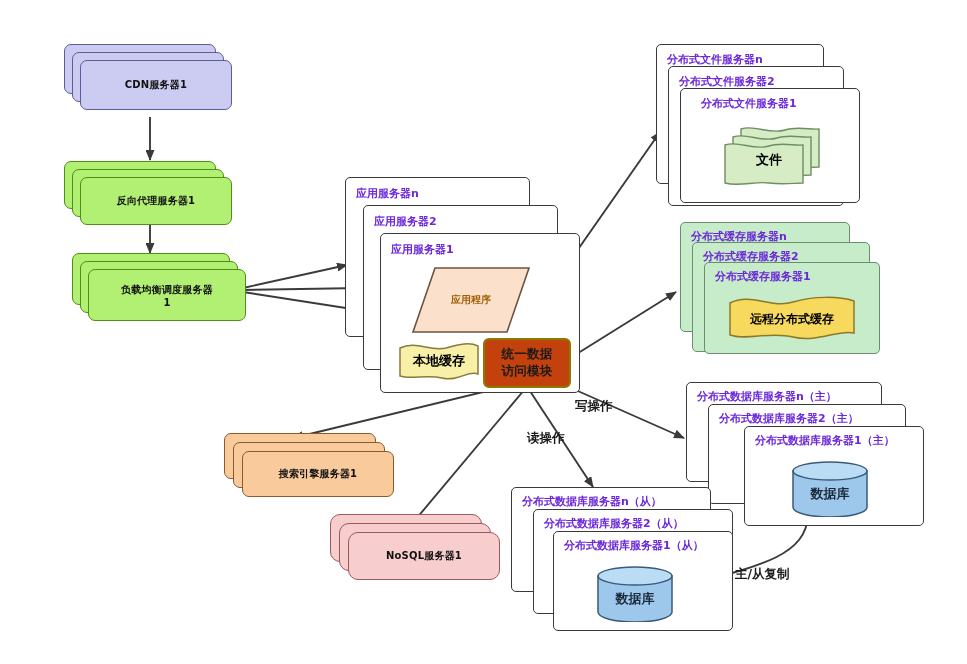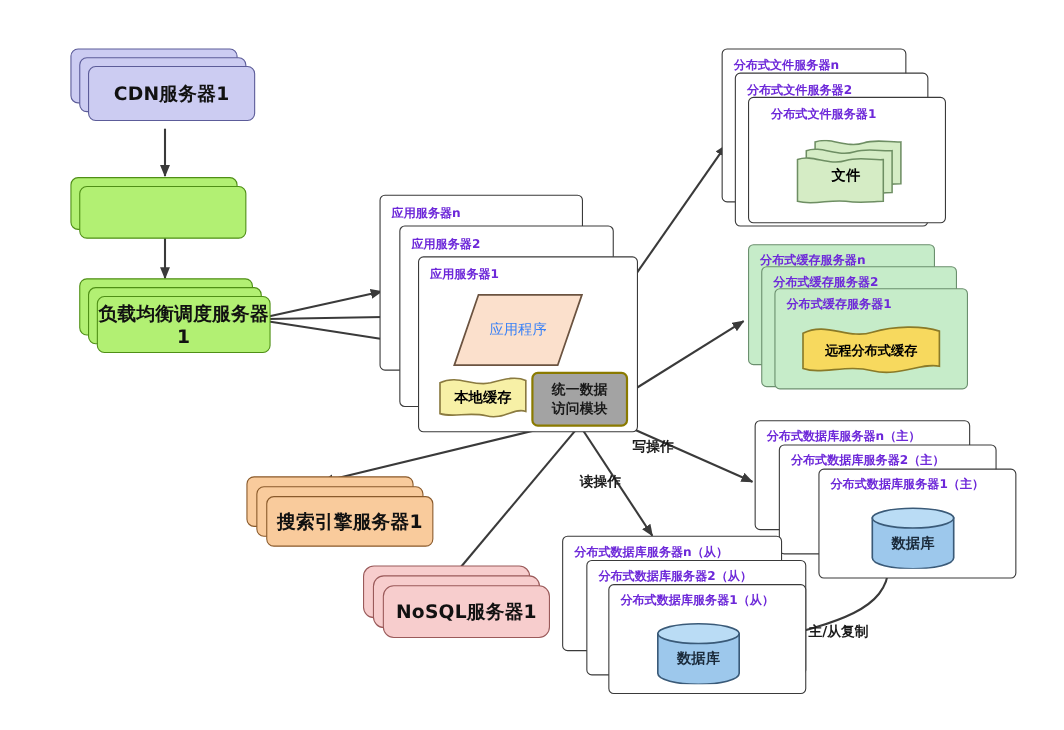--- a/index.html
+++ b/index.html
@@ -4,37 +4,37 @@
 <style>
   html,body{margin:0;padding:0;background:#fff;}
   body{width:967px;height:664px;font-family:"DejaVu Sans","Liberation Sans",sans-serif;}
   #stage{position:relative;width:967px;height:664px;overflow:hidden;background:#fff;}
 
   .card{position:absolute;box-sizing:border-box;border:1.6px solid #3a3a3a;border-radius:7px;background:#fff;}
   .card.sq{border-radius:5px;}
   .lbl{position:absolute;box-sizing:border-box;display:flex;align-items:center;justify-content:center;
        text-align:center;font-weight:bold;color:#1a1a1a;letter-spacing:.2px;}
 
-  .stack-lbl{font-size:17px;font-weight:bold;color:#111;}
+  .stack-lbl{font-size:10px;font-weight:bold;color:#111;}
   .title-tl{position:absolute;font-size:11px;font-weight:bold;color:#6d28d9;white-space:nowrap;}
 
   .cdn{background:#ccccf2;border-color:#5c5c99;}
   .grn{background:#b2f073;border-color:#4f8f16;}
   .gpale2{background:#c6ecc9;border-color:#6b8f6e;}
   .orange{background:#f9cb9c;border-color:#8a5a2b;}
   .pink{background:#f7cdcd;border-color:#9a5a5a;border-radius:10px;}
   .white{background:#fff;border-color:#3a3a3a;}
-  .yellow{background:#a3a3a3;border-color:#8a7a00;border-width:2px;}
+  .yellow{background:#c2410c;border-color:#8a7a00;border-width:2px;}
 
   svg.edges{position:absolute;left:0;top:0;width:967px;height:664px;pointer-events:none;}
   .edgelabel{position:absolute;font-size:12.5px;font-weight:bold;color:#1a1a1a;white-space:nowrap;}
 
   .paral{position:absolute;}
   .paral .txt{position:absolute;inset:0;display:flex;align-items:center;justify-content:center;
-     font-size:13px;font-weight:normal;color:#3b82f6;}
+     font-size:10px;font-weight:bold;color:#a16207;}
   .wavy{position:absolute;}
   .wavy .txt{position:absolute;inset:0;display:flex;align-items:center;justify-content:center;
      font-size:13px;font-weight:bold;color:#000000;text-align:center;}
   .cyl{position:absolute;}
   .cyl .txt{position:absolute;left:0;right:0;bottom:14px;text-align:center;font-size:13px;font-weight:bold;color:#1a2a3a;}
 </style>
 </head>
 <body>
 
 <div id="stage">
@@ -76,20 +76,23 @@
   </svg>
 
   <div class="card cdn" style="left:64px;top:44px;width:152px;height:50px;"></div>
   <div class="card cdn" style="left:72px;top:52px;width:152px;height:50px;"></div>
   <div class="card cdn lbl" style="left:80px;top:60px;width:152px;height:50px;">
     <span class="stack-lbl">CDN服务器1</span>
   </div>
 
   <div class="card grn" style="left:64px;top:161px;width:152px;height:48px;"></div>
   <div class="card grn" style="left:72px;top:169px;width:152px;height:48px;"></div>
+  <div class="card grn lbl" style="left:80px;top:177px;width:152px;height:48px;">
+    <span class="stack-lbl">反向代理服务器1</span>
+  </div>
 
   <div class="card grn" style="left:72px;top:253px;width:158px;height:52px;"></div>
   <div class="card grn" style="left:80px;top:261px;width:158px;height:52px;"></div>
   <div class="card grn lbl" style="left:88px;top:269px;width:158px;height:52px;flex-direction:column;">
     <span class="stack-lbl">负载均衡调度服务器</span>
     <span class="stack-lbl">1</span>
   </div>
 
   <div class="card white sq" style="left:345px;top:177px;width:185px;height:160px;">
     <span class="title-tl" style="left:10px;top:8px;">应用服务器n</span>

